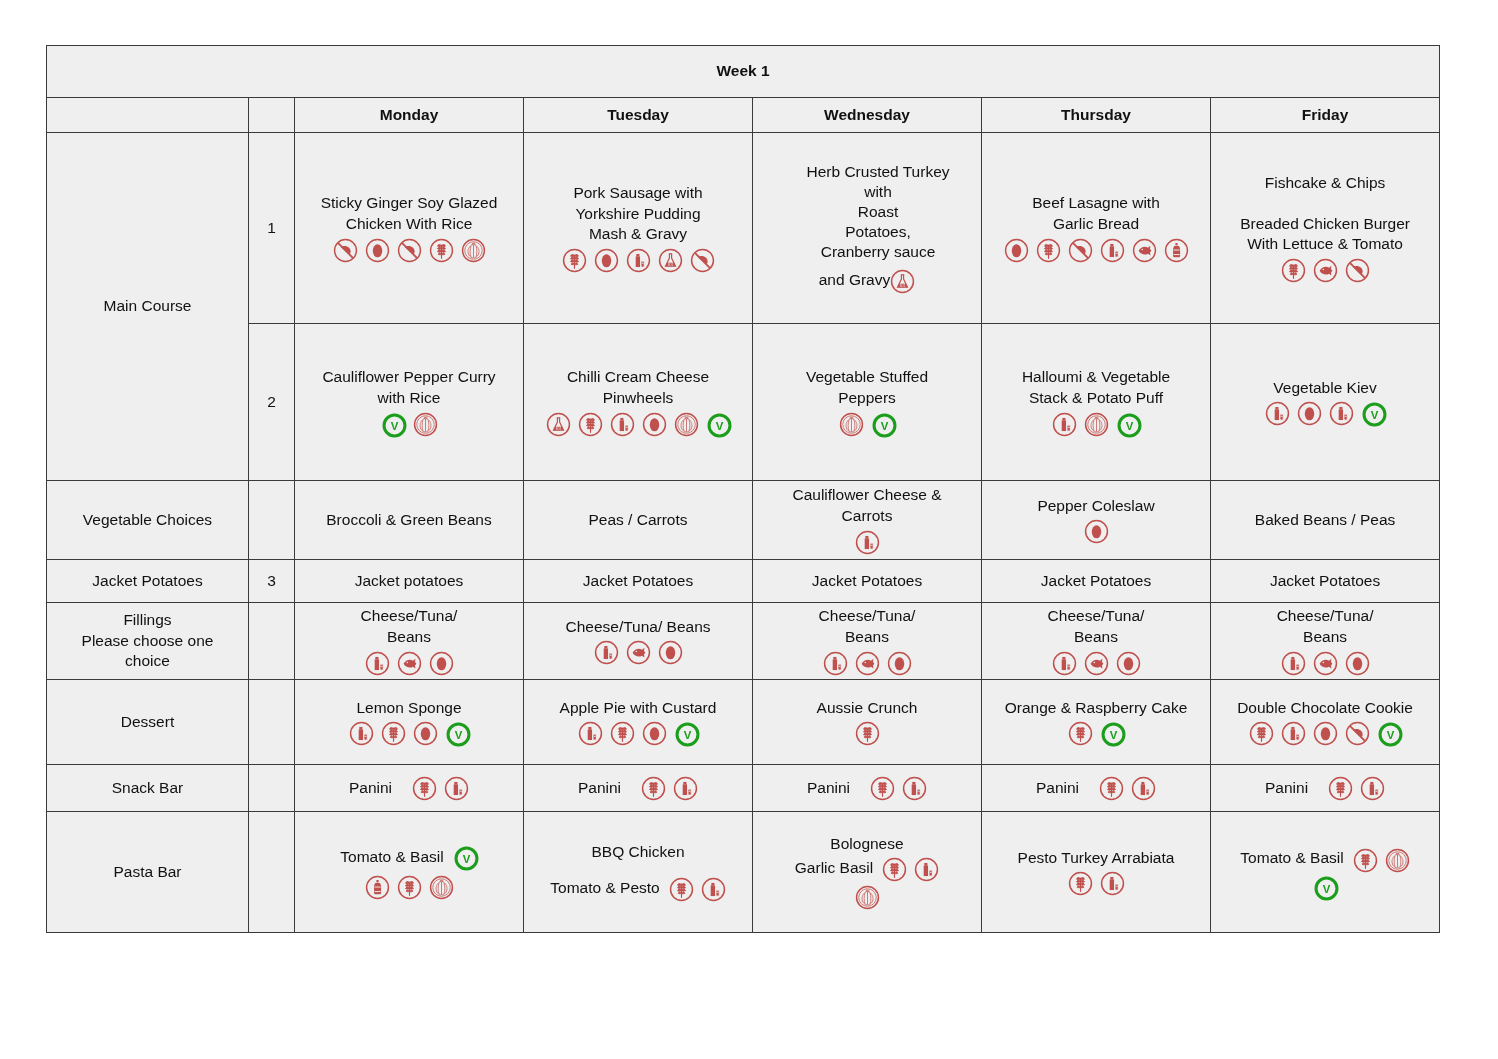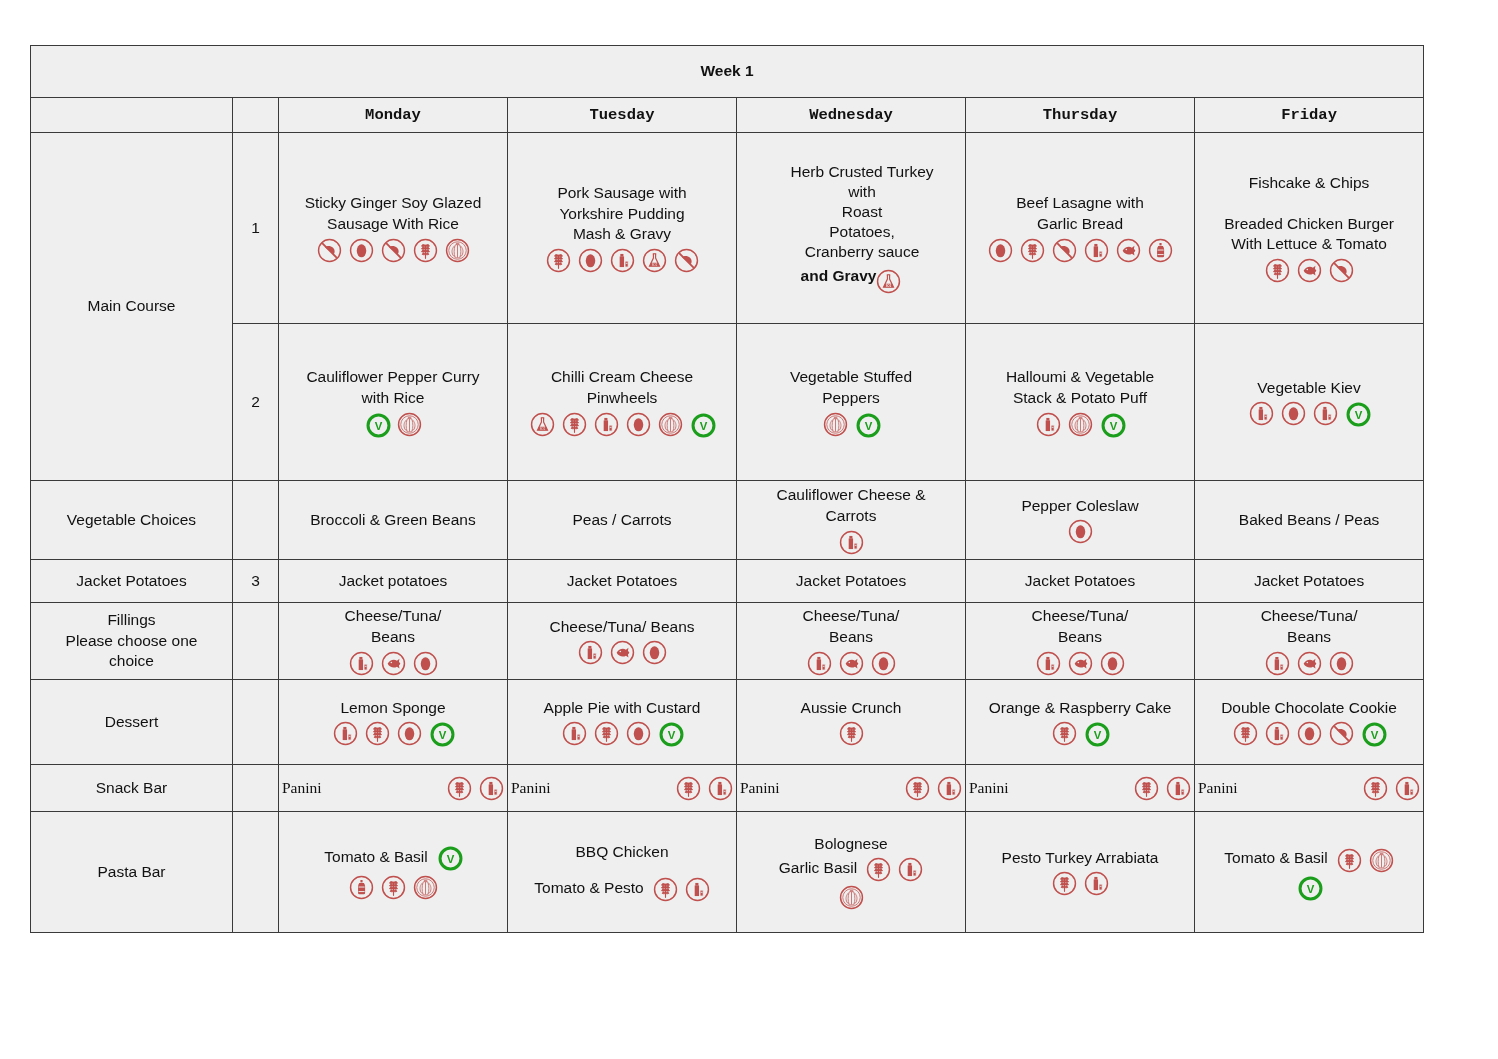--- a/index.html
+++ b/index.html
@@ -2,21 +2,21 @@
 <html><head>
 <meta charset="utf-8">
 <style>
   html,body{margin:0;padding:0;background:#ffffff;}
   body{
     width:1498px;height:1059px;
     font-family:"Liberation Sans","DejaVu Sans",sans-serif;
     color:#000000;
     -webkit-font-smoothing:antialiased;
   }
-  .page{position:relative;width:1498px;height:1059px;box-sizing:border-box;padding:45px 58px 0 30px;}
+  .page{position:relative;width:1498px;height:1059px;box-sizing:border-box;padding:45px 58px 0 46px;}
 
   table.menu{
     width:1393px;
     border-collapse:collapse;
     table-layout:fixed;
     background:#efefef;
   }
   table.menu td{
     border:1.4px solid #3a3a3a;
     background:#efefef;
@@ -25,49 +25,49 @@
     padding:2px 3px;
     font-size:15.5px;
     line-height:1.33;
     color:#111;
   }
   .colCat{width:202px;}
   .colNum{width:46px;}
   .colDay{width:229px;}
 
   .weekbar{height:47px;font-weight:bold;font-size:16.5px;}
-  .dayhead{height:30px;font-weight:bold;font-size:16px;font-family:Liberation Mono, monospace;}
+  .dayhead{height:30px;font-weight:bold;font-size:16px;}
   .catcell{font-weight:normal;font-size:16px;}
   .numcell{font-size:15.5px;}
 
   .r-main1{height:186px;}
   .r-main2{height:152px;}
   .r-veg{height:74px;}
   .r-jacket{height:38px;}
   .r-fill{height:72px;}
   .r-dess{height:80px;}
   .r-snack{height:42px;}
   .r-pasta{height:116px;}
 
   .cellwrap{display:block;}
   .dishtext{display:block;white-space:pre-line;}
   .dishtext.tight{line-height:1.3;margin-left:22px;}
 
   
   .icons{display:flex;flex-wrap:wrap;justify-content:center;align-items:center;gap:7px;margin-top:3px;}
-  .inlinebox{display:flex;align-items:center;justify-content:space-between;gap:20px;flex-wrap:wrap;font-family:Liberation Serif, serif;}
+  .inlinebox{display:flex;align-items:center;justify-content:center;gap:20px;flex-wrap:wrap;}
   .inlinebox .icons{margin-top:0;}
   .stackbox{display:flex;flex-direction:column;align-items:center;justify-content:center;}
 
   .ic{display:inline-block;width:25px;height:25px;flex:0 0 auto;}
   .ic svg{display:block;width:25px;height:25px;}
   .ic.big svg{width:27px;height:27px;}
 
   
-  .wedline{display:flex;justify-content:center;font-weight:bold;}
+  .wedline{display:flex;align-items:center;justify-content:center;}
 
   .pastaMonWrap{display:flex;flex-direction:column;align-items:center;gap:2px;}
   .rowline{display:flex;align-items:center;justify-content:center;gap:9px;}
 </style>
 </head>
 <body>
 
 <div class="page">
   <table class="menu">
     <colgroup>
@@ -91,21 +91,21 @@
           <td class="dayhead">Wednesday</td>
           <td class="dayhead">Thursday</td>
           <td class="dayhead">Friday</td>
         </tr>
         <tr>
           <td class="catcell" rowspan="2" style="white-space:pre-line">Main Course</td>
           <td class="numcell r-main1">1</td>
           <td class="r-main1">
             <span class="cellwrap">
               <span class="dishtext">Sticky Ginger Soy Glazed
-Sausage With Rice</span>
+Chicken With Rice</span>
               <span class="icons ">
                 <span class="ic">
                   <svg viewBox="0 0 32 32" xmlns="http://www.w3.org/2000/svg">
                     <circle cx="16" cy="16" r="14" fill="none" stroke="#c0504d" stroke-width="1.9"></circle>
                     <path d="M6.6 6.6 L25.4 25.4" stroke="#c0504d" stroke-width="2.4" fill="none"></path>
                     <path d="M10.5 12 C13 9.6 17.2 9.6 20.6 12.6 C23 14.8 23.2 18.4 21.6 20.8 C19 18 13.4 14.2 10.5 12Z" fill="#c0504d"></path>
                   </svg>
                 </span>
                 <span class="ic">
                   <svg viewBox="0 0 32 32" xmlns="http://www.w3.org/2000/svg">

